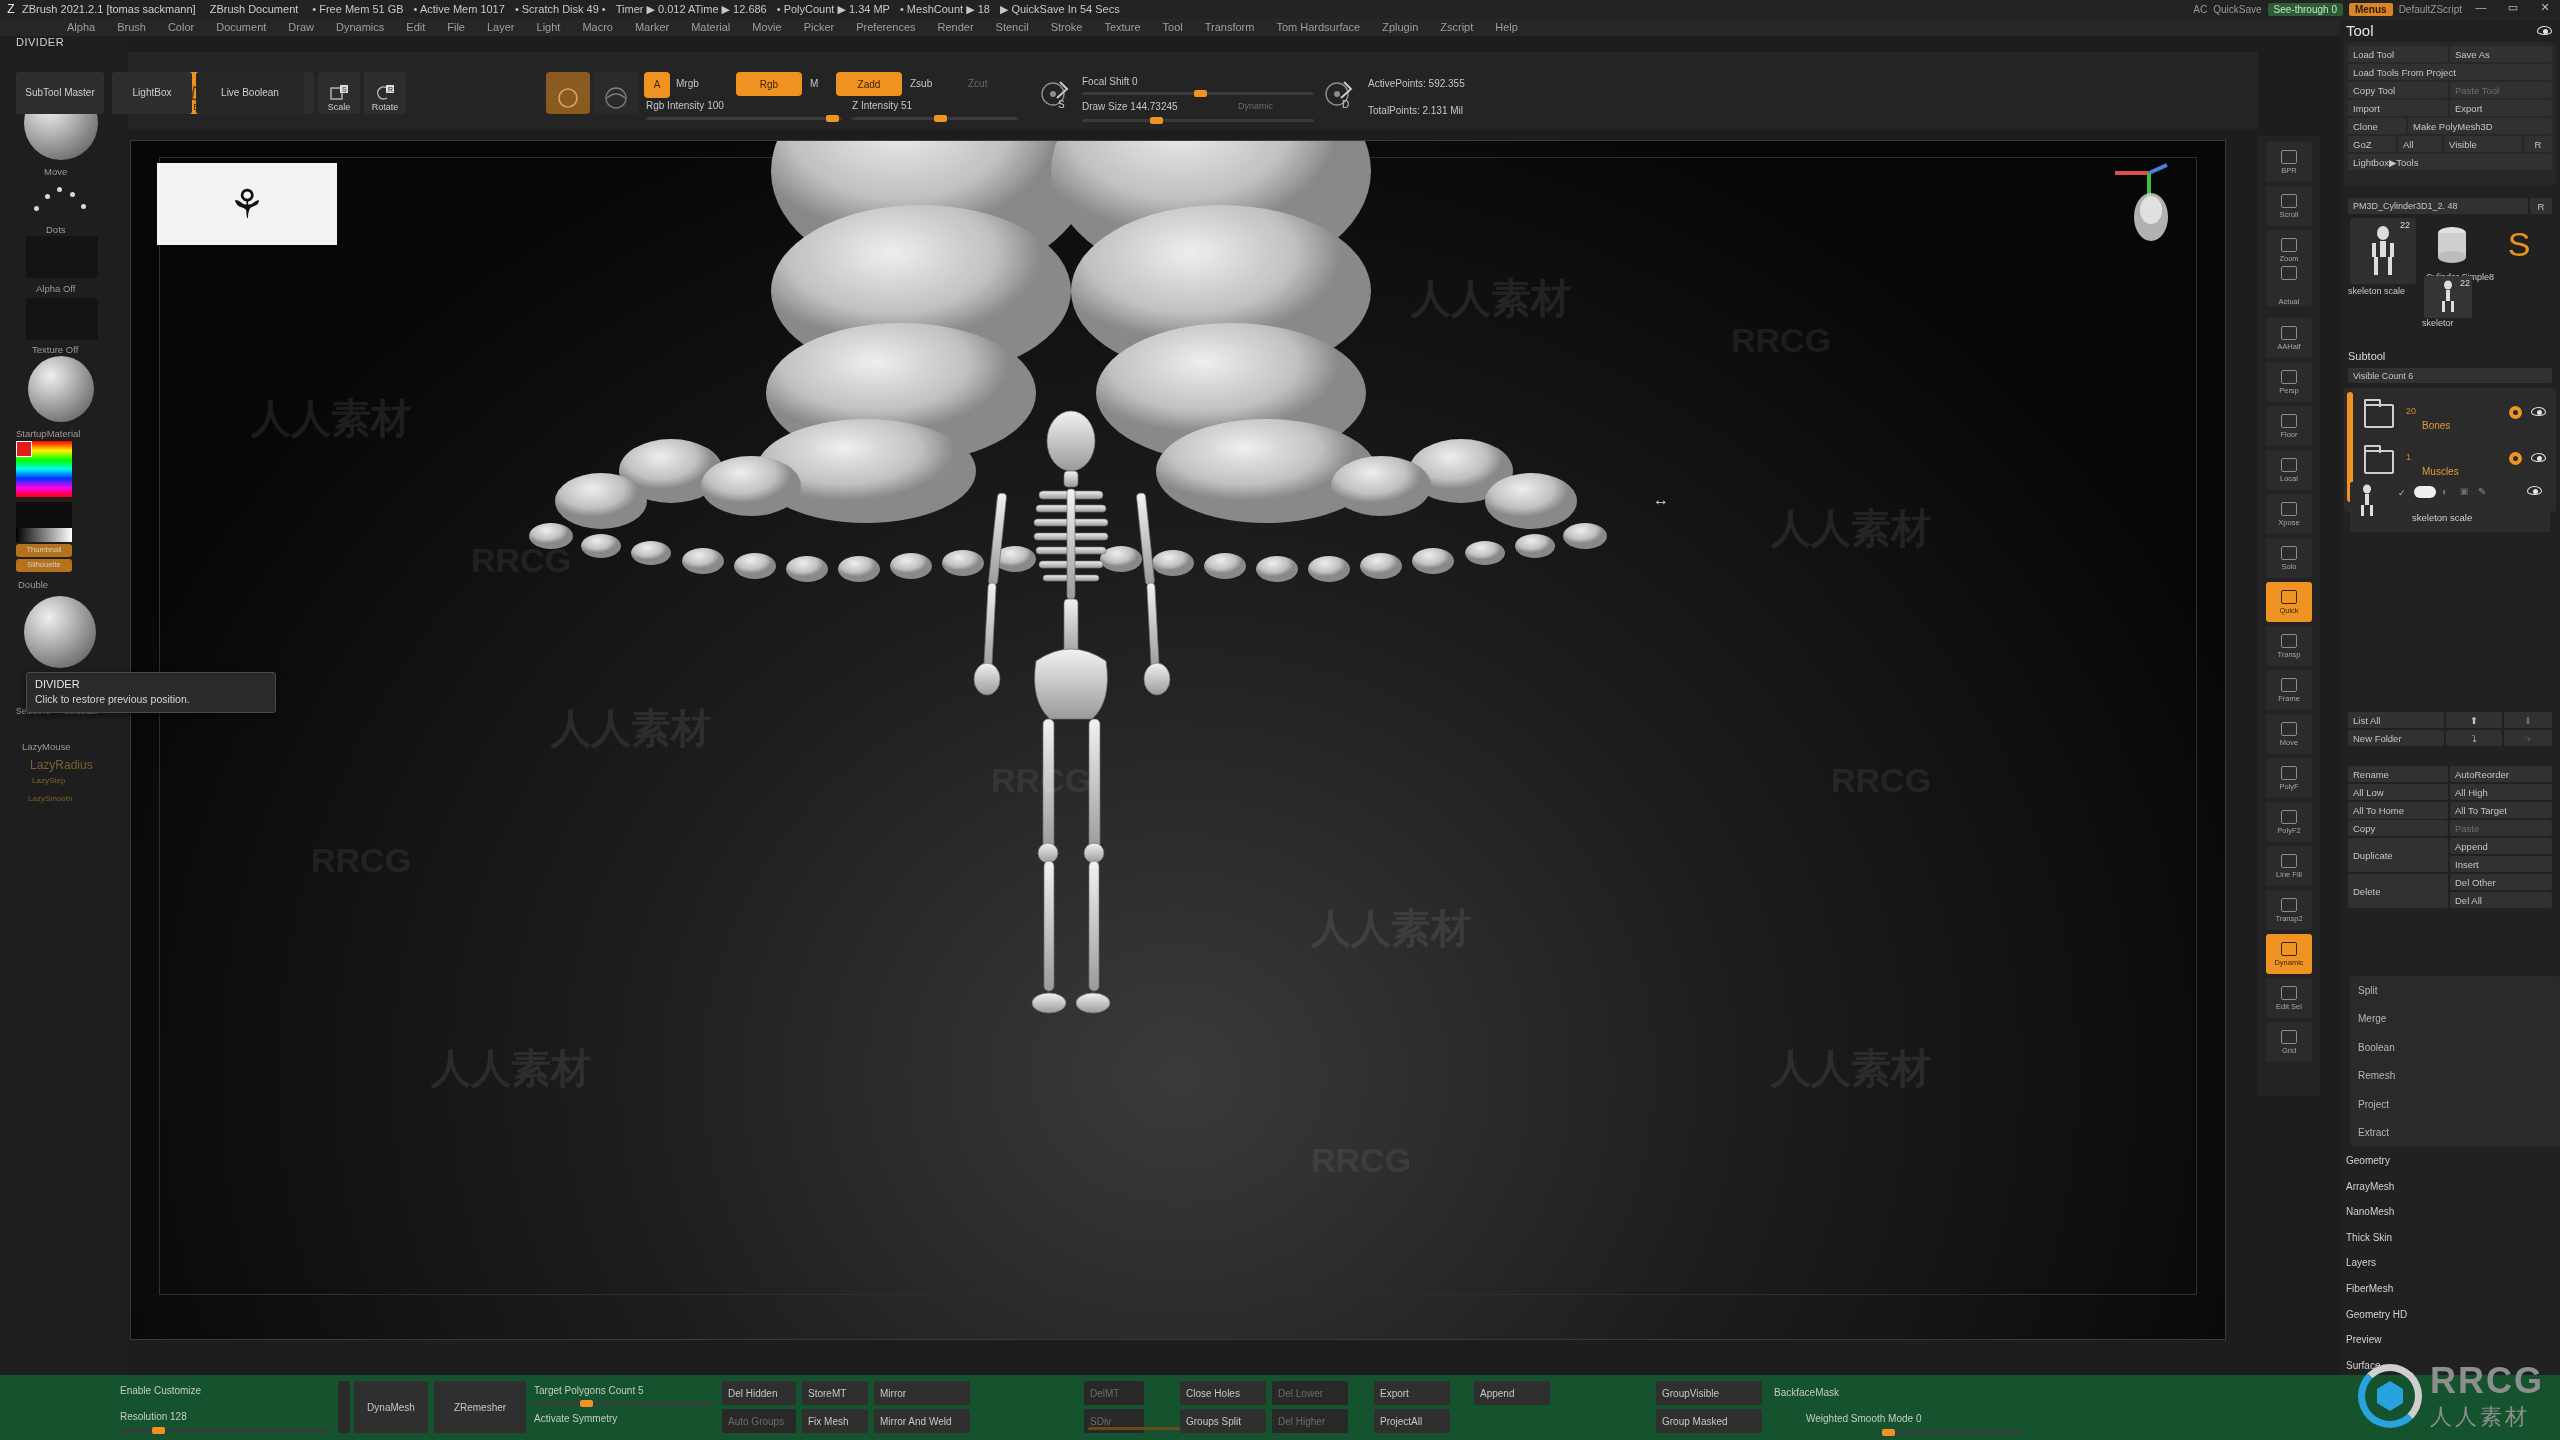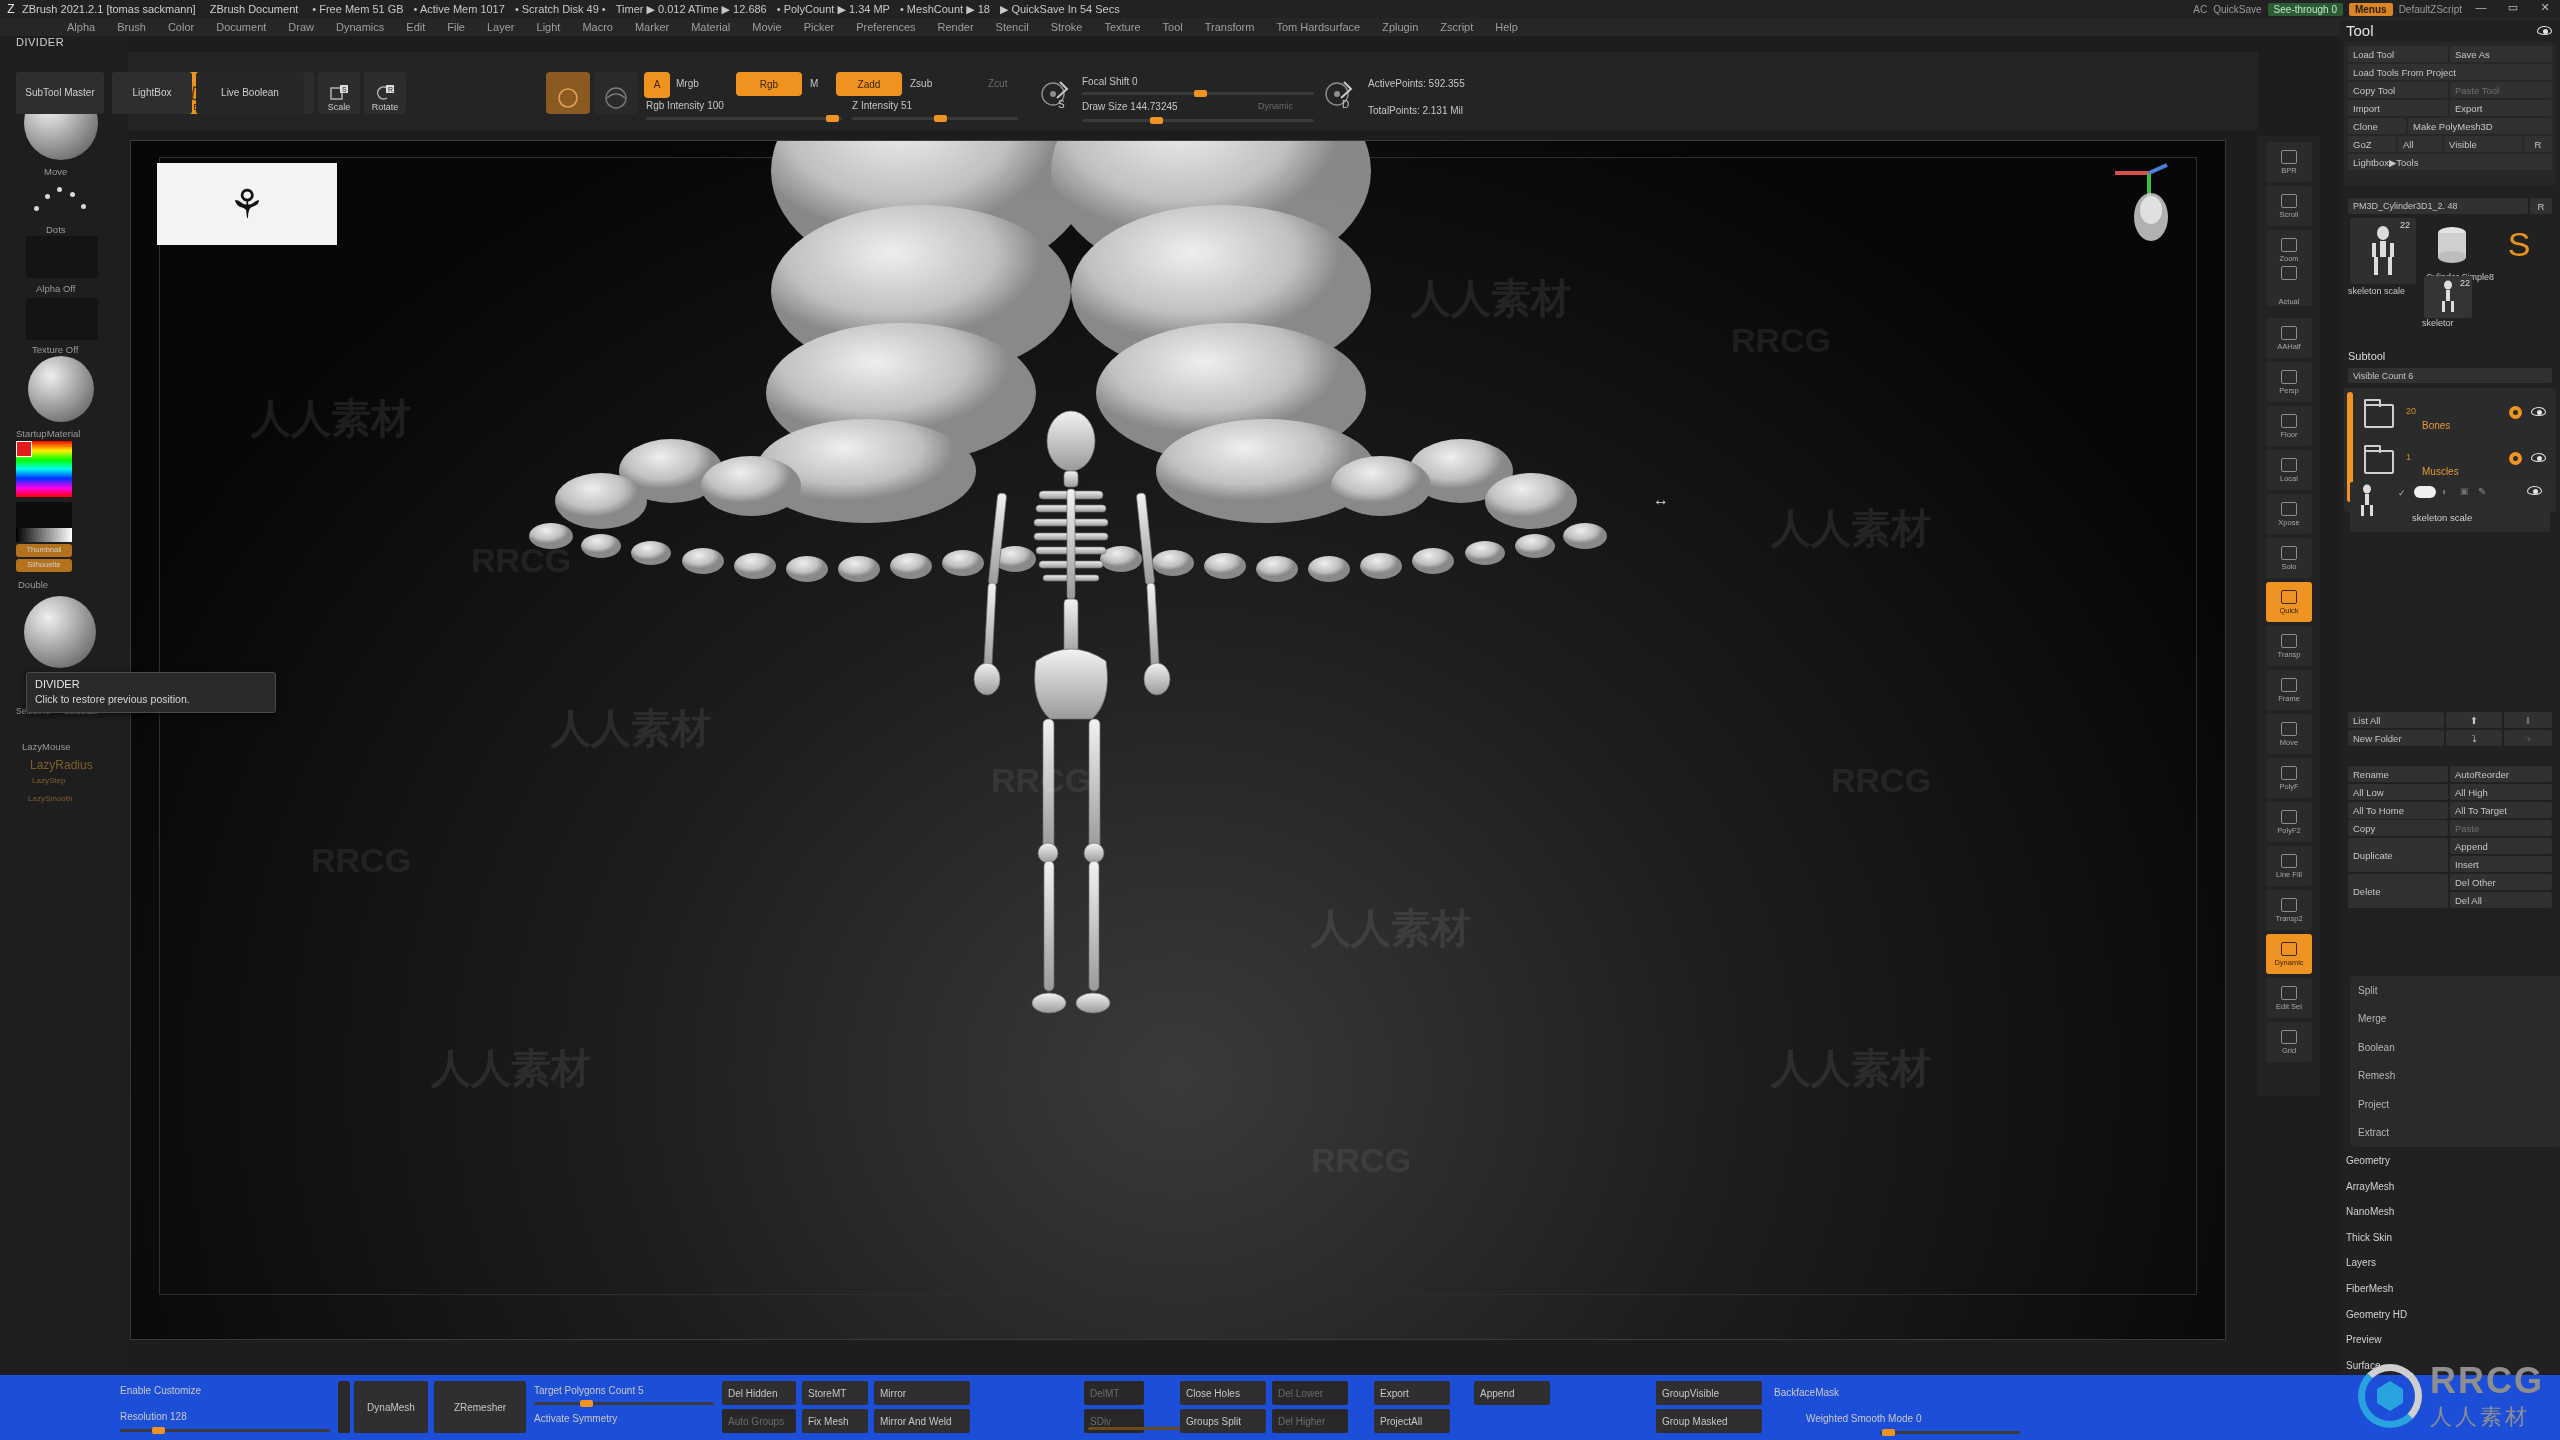--- a/index.html
+++ b/index.html
@@ -41,21 +41,21 @@
     padding:5px 8px 7px 8px; font-size:10.5px; color:#d7d7d7; box-shadow:0 2px 7px rgba(0,0,0,.6); z-index:40;}
   .tooltip .tt-title { color:#e7e7e7; font-size:11px; margin-bottom:3px; }
 
   
   .topshelf { position:absolute; left:128px; top:52px; width:2130px; height:78px; background:#242424; }
   .ts-btn { position:absolute; border-radius:4px; background:#2d2d2d; display:flex;
     flex-direction:column; align-items:center; justify-content:flex-end; font-size:9px; color:#cacaca; padding-bottom:2px;}
   .ts-btn.on { background:#f0921f; color:#3a2606; }
   .ts-btn.brown { background:#8a5a20; }
   .ts-lab { position:absolute; font-size:10px; color:#c6c6c6; white-space:nowrap; }
-  .ts-lab.dim { color:#6a6a6a;margin-left:20px; }
+  .ts-lab.dim { color:#6a6a6a; }
   .slider { position:absolute; height:3px; background:#3a3a3a; border-radius:2px; }
   .slider i { position:absolute; top:-2px; width:13px; height:7px; background:#ef9322; border-radius:2px; }
   .sq { position:absolute; border:1px solid #9a9a9a; border-radius:2px; }
 
   
   .canvaswrap { position:absolute; left:130px; top:140px; width:2096px; height:1200px; background:#0a0a0a;
     border:1px solid #3a3a3a; overflow:hidden; }
   .canvasgrad { position:absolute; inset:0; background:radial-gradient(ellipse at 50% 78%, #3a3a3a 0%, #1d1d1d 38%, #070707 78%); }
   .canvas-inner-border { position:absolute; left:28px; top:16px; right:28px; bottom:44px; border:1px solid #2e2e2e;}
   .thumbcard { position:absolute; left:26px; top:22px; width:180px; height:82px; background:#f3f3f3; }
@@ -85,21 +85,21 @@
   .subtool-row { position:absolute; left:10px; width:200px; height:50px; background:#2c2c2c; border-radius:2px; }
   .folderico { position:absolute; width:30px; height:24px; border:2px solid #cfcfcf; border-radius:2px; }
   .folderico:before { content:''; position:absolute; left:-2px; top:-7px; width:13px; height:6px;
      border:2px solid #cfcfcf; border-bottom:none; border-radius:2px 2px 0 0; }
   .eye { width:15px; height:9px; border-radius:50%/60% 60% 40% 40%; border:1.6px solid #e5e5e5; position:relative;}
   .eye:after { content:''; position:absolute; left:4.5px; top:1.5px; width:5px; height:5px; border-radius:50%; background:#e5e5e5;}
   .gear { width:13px; height:13px; border-radius:50%; background:#ef9322; position:relative; }
   .gear:after { content:''; position:absolute; left:4px; top:4px; width:5px; height:5px; border-radius:50%; background:#2b2b2b;}
 
   
-  .botshelf { position:absolute; left:0; top:1375px; width:2560px; height:65px; background:#1d4ed8; }
+  .botshelf { position:absolute; left:0; top:1375px; width:2560px; height:65px; background:#14532d; }
   .bbtn { position:absolute; background:#2f2f2f; border-radius:2px; font-size:10px; color:#c7c7c7;
     display:flex; align-items:center; padding-left:6px; }
   .bbtn.dim { color:#6b6b6b; background:#282828; }
   .blab { position:absolute; font-size:10px; color:#c9c9c9; white-space:nowrap; }
 
   
   .wm { position:absolute; color:rgba(255,255,255,.085); font-size:40px; font-weight:bold; pointer-events:none;
      white-space:nowrap; }
   .wm2 { position:absolute; color:rgba(255,255,255,.07); font-size:34px; font-weight:bold; pointer-events:none; }
   .rrcg-badge { position:absolute; right:16px; bottom:8px; display:flex; align-items:center; gap:8px; z-index:50;}

